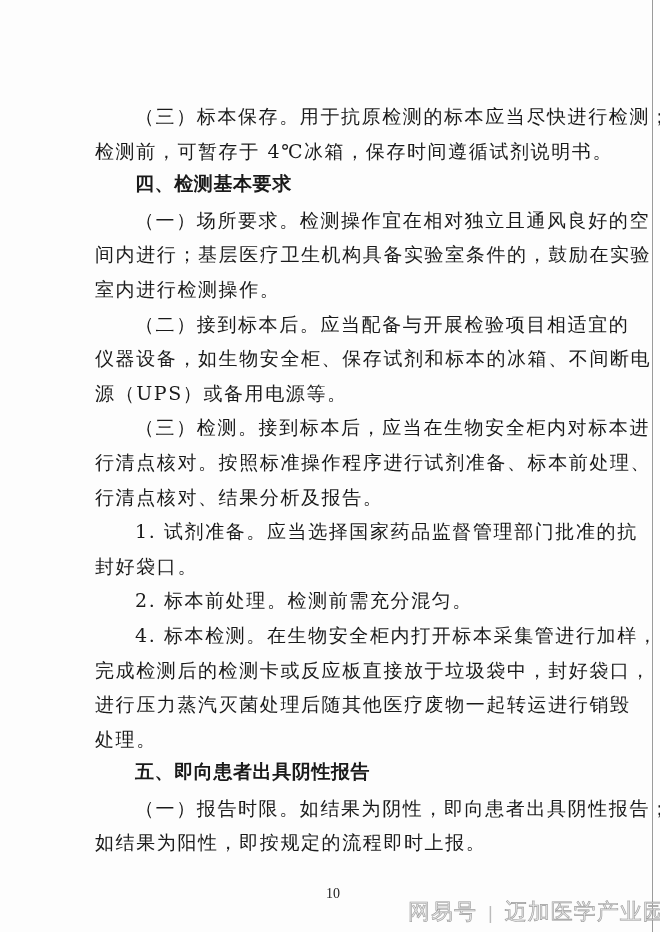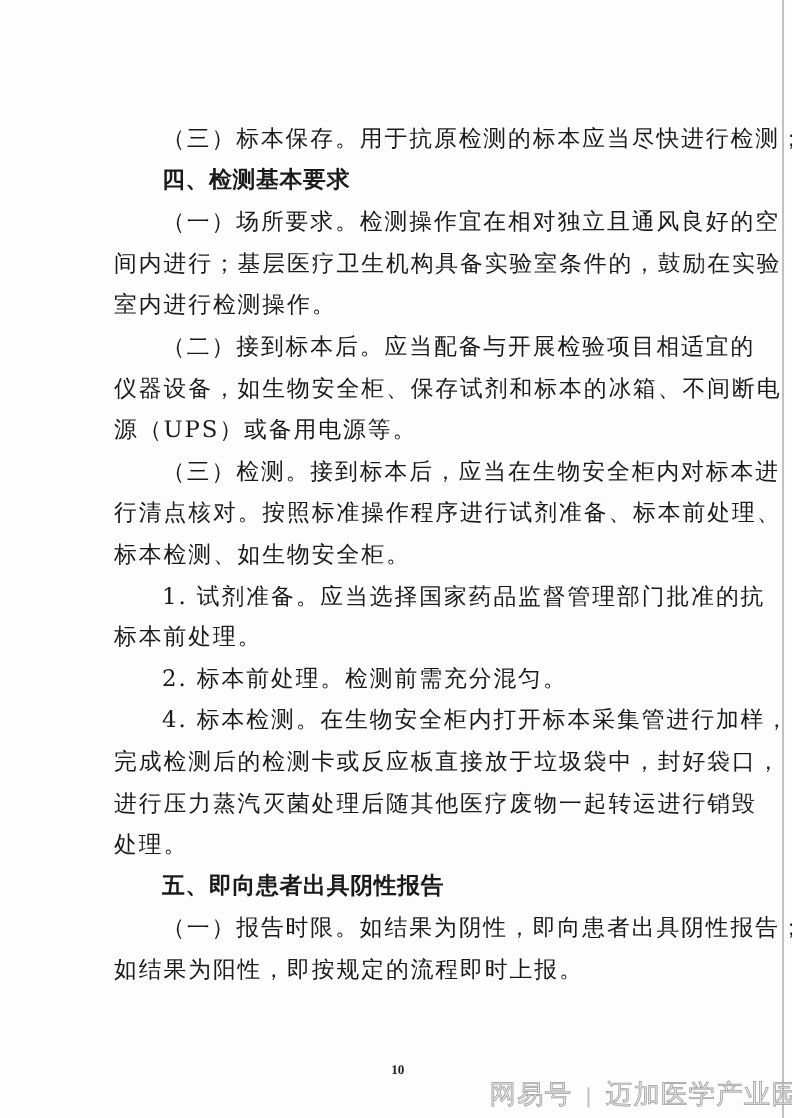--- a/index.html
+++ b/index.html
@@ -45,22 +45,22 @@
     .indent { padding-left: 40px; }
     .heading {
       font-family: Liberation Mono, monospace;
       font-weight: bold;
       letter-spacing: 0.6px;
     }
     .page-number {
       position: absolute;
       left: 326px;
       top: 886px;
-      font-size: 11px;
-      font-weight: bold;
+      font-size: 14px;
+      font-weight: normal;
       color: #222;
       font-family: "Liberation Serif", serif;
     }
     .watermark {
       position: absolute;
       left: 408px;
       top: 897px;
       font-size: 22px;
       font-family: Liberation Mono, monospace;
       color: #e6e6e6;
@@ -77,32 +77,33 @@
     }
   </style>
 </head>
 <body>
 
 <div class="page">
   <div class="edge-line"></div>
 
   <div class="text-block">
     <div class="line indent">（三）标本保存。用于抗原检测的标本应当尽快进行检测；</div>
+    <div class="line">检测前，可暂存于 4℃冰箱，保存时间遵循试剂说明书。</div>
     <div class="line indent heading">四、检测基本要求</div>
     <div class="line indent">（一）场所要求。检测操作宜在相对独立且通风良好的空</div>
     <div class="line">间内进行；基层医疗卫生机构具备实验室条件的，鼓励在实验</div>
     <div class="line">室内进行检测操作。</div>
     <div class="line indent">（二）接到标本后。应当配备与开展检验项目相适宜的</div>
     <div class="line">仪器设备，如生物安全柜、保存试剂和标本的冰箱、不间断电</div>
     <div class="line">源（UPS）或备用电源等。</div>
     <div class="line indent">（三）检测。接到标本后，应当在生物安全柜内对标本进</div>
     <div class="line">行清点核对。按照标准操作程序进行试剂准备、标本前处理、</div>
-    <div class="line">标本检测、如生物安全柜。</div>
+    <div class="line">行清点核对、结果分析及报告。</div>
     <div class="line indent">1. 试剂准备。应当选择国家药品监督管理部门批准的抗</div>
-    <div class="line">标本前处理。</div>
+    <div class="line">封好袋口。</div>
     <div class="line indent">2. 标本前处理。检测前需充分混匀。</div>
     <div class="line indent">4. 标本检测。在生物安全柜内打开标本采集管进行加样，</div>
     <div class="line">完成检测后的检测卡或反应板直接放于垃圾袋中，封好袋口，</div>
     <div class="line">进行压力蒸汽灭菌处理后随其他医疗废物一起转运进行销毁</div>
     <div class="line">处理。</div>
     <div class="line indent heading">五、即向患者出具阴性报告</div>
     <div class="line indent">（一）报告时限。如结果为阴性，即向患者出具阴性报告；</div>
     <div class="line">如结果为阳性，即按规定的流程即时上报。</div>
   </div>
 

